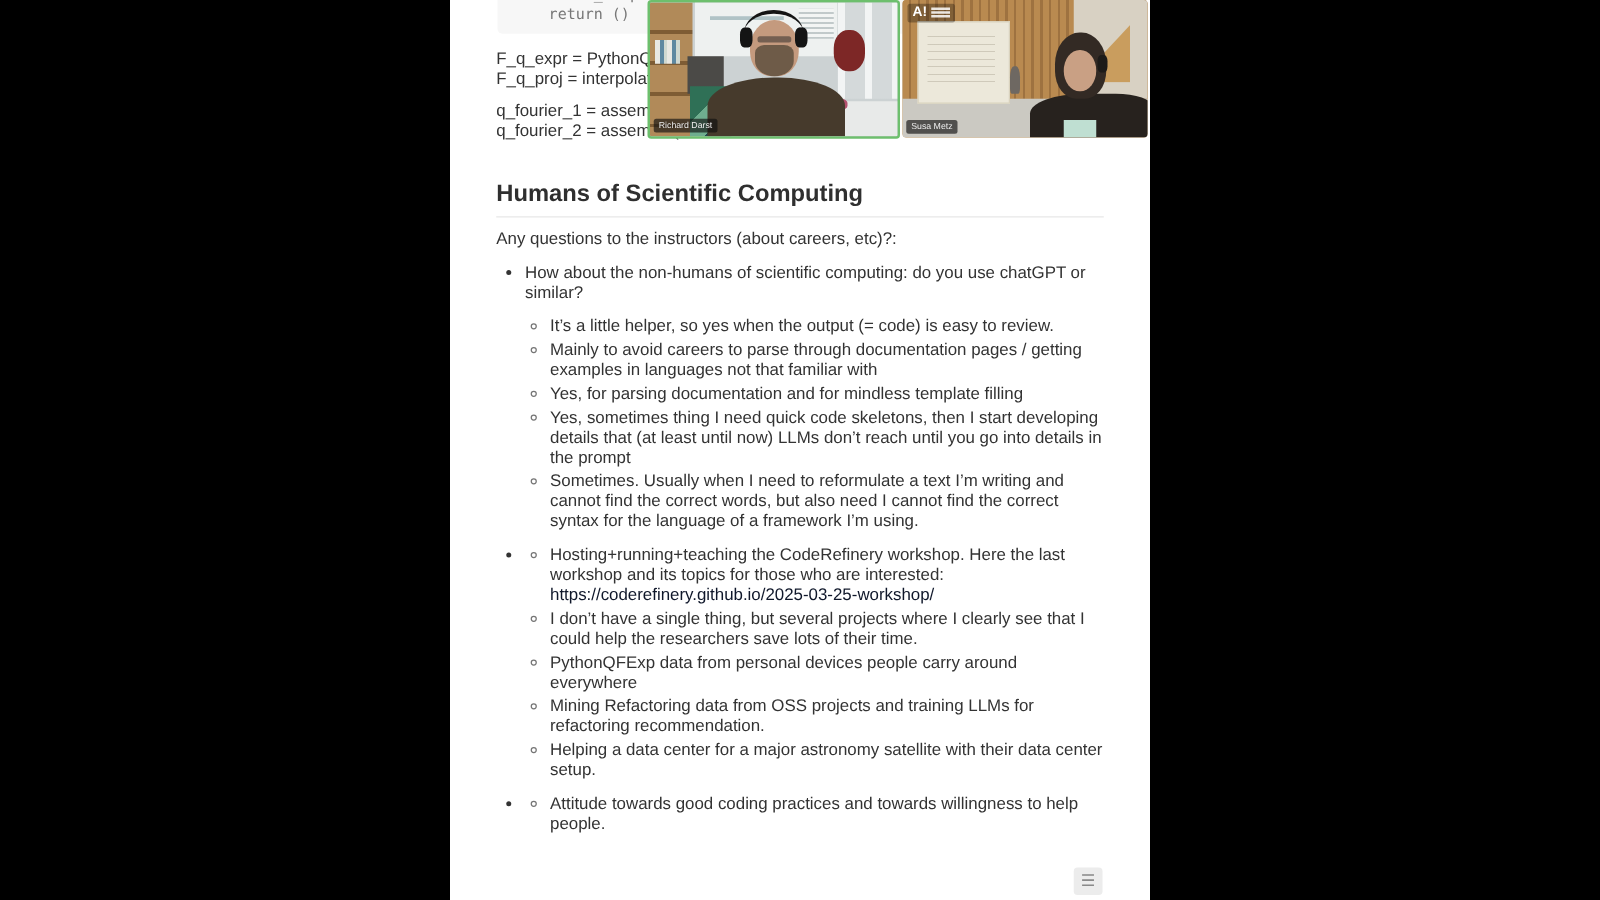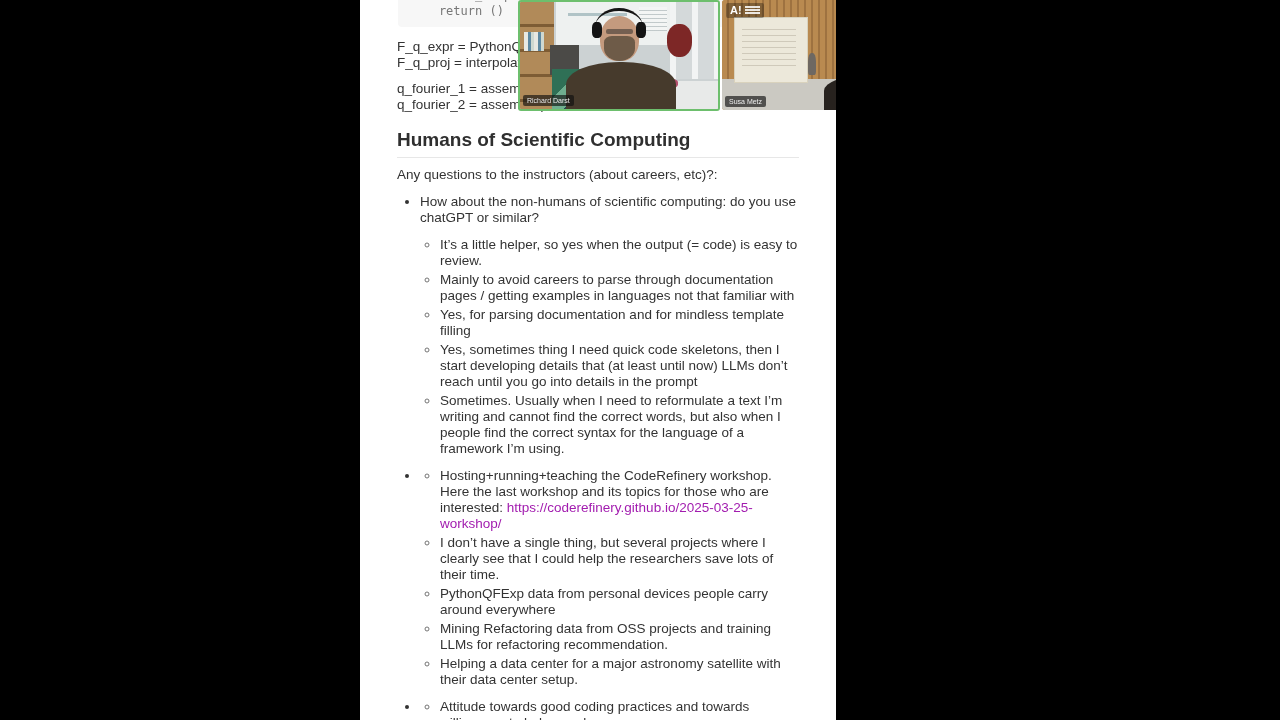--- a/index.html
+++ b/index.html
@@ -4,44 +4,44 @@
 <style>
   * { margin:0; padding:0; box-sizing:border-box; }
   html,body { width:1280px; height:720px; background:#000; overflow:hidden; }
   body { font-family:"Liberation Sans", sans-serif; }
 
   .stage { position:relative; width:1280px; height:720px; background:#000; }
   .letterbox { position:absolute; top:0; height:720px; background:#000; }
   .letterbox.left { left:0; width:360px; }
   .letterbox.right { left:920px; width:360px; }
 
-  .page { position:absolute; left:360px; top:0; width:476px; height:720px;
+  .page { position:absolute; left:360px; top:0; width:560px; height:720px;
           background:#ffffff; overflow:hidden; color:#333; font-size:13.5px; line-height:16px; }
 
   .content { padding:0 37px 0 37px; }
 
   .codeblock { margin-top:-16px; margin-left:1px; background:#f7f7f7; border-radius:4px;
                padding:3px 12px 8px 12px; font-family:"DejaVu Sans Mono", monospace;
                font-size:12px; line-height:16px; color:#777; white-space:pre; }
 
   .scriptline { white-space:pre; }
   .p-pair { margin:10px 0; }
   .p-pair.first { margin-top:12px; }
 
-  h2.doc-h2 { margin-top:15px; font-size:19px; line-height:23px; font-weight:bold; color:#2f2f2f;
+  h2.doc-h2 { margin-top:31px; font-size:19px; line-height:23px; font-weight:bold; color:#2f2f2f;
               padding-bottom:6px; border-bottom:1px solid #e7e7e7; }
 
   p.intro { margin-top:9px; }
 
   ul.l1 { margin:11px 0 11px 0; padding-left:23px; list-style:disc; }
   ul.l2 { margin:11px 0 11px 0; padding-left:20px; list-style:circle; }
   li { margin-bottom:3px; }
   ul.l2 > li::marker { color:#757575; }
 
-  a.doc-link { color:#a21caf; text-decoration:none; }
+  a.doc-link { color:#0f172a; text-decoration:none; }
 
   
   .video { position:absolute; top:0; overflow:hidden; border-radius:3px; }
   .video .layer { position:absolute; }
 
   .video-left { left:158px; width:202px; height:111px; border:2px solid #6dbf6d; background:#ccd2d3; }
   .v1-whiteboard { left:18%; top:0; width:58%; height:40%; background:#eef1f0; }
   .v1-scribble { left:24%; top:10%; width:30%; height:3%; background:rgba(60,110,120,.35); }
   .v1-scribble2 { left:60%; top:5%; width:14%; height:22%;
                   background:repeating-linear-gradient(#f3f5f4 0 3px, rgba(90,110,115,.3) 3px 4px); }
@@ -122,21 +122,21 @@
       <p class="intro">Any questions to the instructors (about careers, etc)?:</p>
 
       <ul class="l1">
         <li>
           <span>How about the non-humans of scientific computing: do you use chatGPT or similar?</span>
           <ul class="l2">
             <li>It’s a little helper, so yes when the output (= code) is easy to review.</li>
             <li>Mainly to avoid careers to parse through documentation pages / getting examples in languages not that familiar with</li>
             <li>Yes, for parsing documentation and for mindless template filling</li>
             <li>Yes, sometimes thing I need quick code skeletons, then I start developing details that (at least until now) LLMs don’t reach until you go into details in the prompt</li>
-            <li>Sometimes. Usually when I need to reformulate a text I’m writing and cannot find the correct words, but also when I people find the correct syntax for the language of a framework I’m using.</li>
+            <li>Sometimes. Usually when I need to reformulate a text I’m writing and cannot find the correct words, but also need I cannot find the correct syntax for the language of a framework I’m using.</li>
           </ul>
         </li>
         <li>
           <ul class="l2">
             <li><span>Hosting+running+teaching the CodeRefinery workshop. Here the last workshop and its topics for those who are interested: </span><a class="doc-link" href="#">https://coderefinery.github.io/2025-03-25-workshop/</a></li>
             <li>I don’t have a single thing, but several projects where I clearly see that I could help the researchers save lots of their time.</li>
             <li>PythonQFExp data from personal devices people carry around everywhere</li>
             <li>Mining Refactoring data from OSS projects and training LLMs for refactoring recommendation.</li>
             <li>Helping a data center for a major astronomy satellite with their data center setup.</li>
           </ul>

